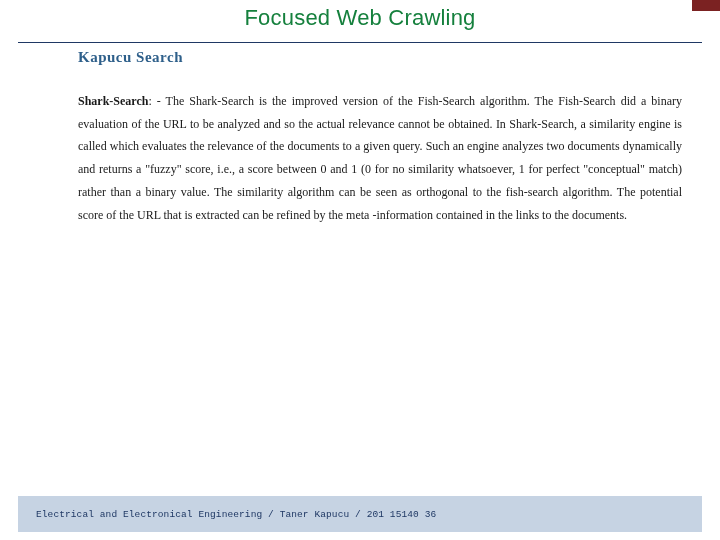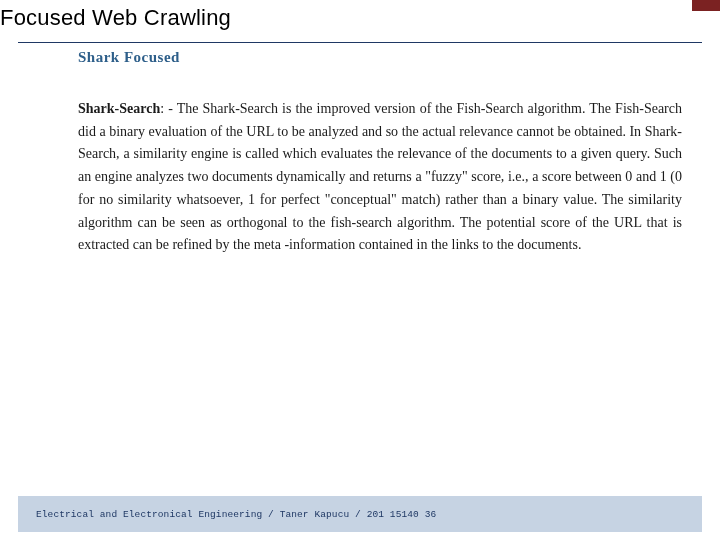--- a/index.html
+++ b/index.html
@@ -23,23 +23,24 @@
     width: 28px;
     height: 11px;
     background: #7b2222;
   }
 
   .slide-title {
     position: absolute;
     top: 5px;
     left: 0;
     width: 720px;
+    text-align: center;
     font-family: "Liberation Sans", sans-serif;
     font-size: 22px;
-    color: #000000;
+    color: #15803d;
     letter-spacing: 0.2px;
   }
 
   .title-rule {
     position: absolute;
     top: 42px;
     left: 18px;
     width: 684px;
     height: 1px;
     background: #1f3864;
@@ -54,26 +55,25 @@
     font-size: 15px;
     color: #2e5f8a;
     letter-spacing: 0.5px;
   }
 
   .body-block {
     position: absolute;
     top: 90px;
     left: 78px;
     width: 604px;
-    font-size: 14px;
+    font-size: 12px;
     color: #1a1a1a;
     line-height: 22.7px;
     text-align: justify;
     text-justify: inter-word;
-    margin-top: 8px;
   }
   .body-block .lead {
     font-weight: bold;
   }
 
   .footer-bar {
     position: absolute;
     left: 18px;
     bottom: 8px;
     width: 684px;
@@ -92,20 +92,20 @@
 </style>
 </head>
 <body>
 
 <div class="corner-accent"></div>
 
 <div class="slide-title">Focused Web Crawling</div>
 
 <div class="title-rule"></div>
 
-<div class="section-heading">Shark Focused</div>
+<div class="section-heading">Kapucu Search</div>
 
 <div class="body-block">
   <span class="lead">Shark-Search</span><span>: - The Shark-Search is the improved version of the Fish-Search algorithm. The Fish-Search did a binary evaluation of the URL to be analyzed and so the actual relevance cannot be obtained. In Shark-Search, a similarity engine is called which evaluates the relevance of the documents to a given query. Such an engine analyzes two documents dynamically and returns a "fuzzy" score, i.e., a score between 0 and 1 (0 for no similarity whatsoever, 1 for perfect "conceptual" match) rather than a binary value. The similarity algorithm can be seen as orthogonal to the fish-search algorithm. The potential score of the URL that is extracted can be refined by the meta -information contained in the links to the documents.</span>
 </div>
 
 <div class="footer-bar"></div>
 <div class="footer-text">Electrical and Electronical Engineering / Taner Kapucu / 201 15140 36</div>
 
 </body></html>

